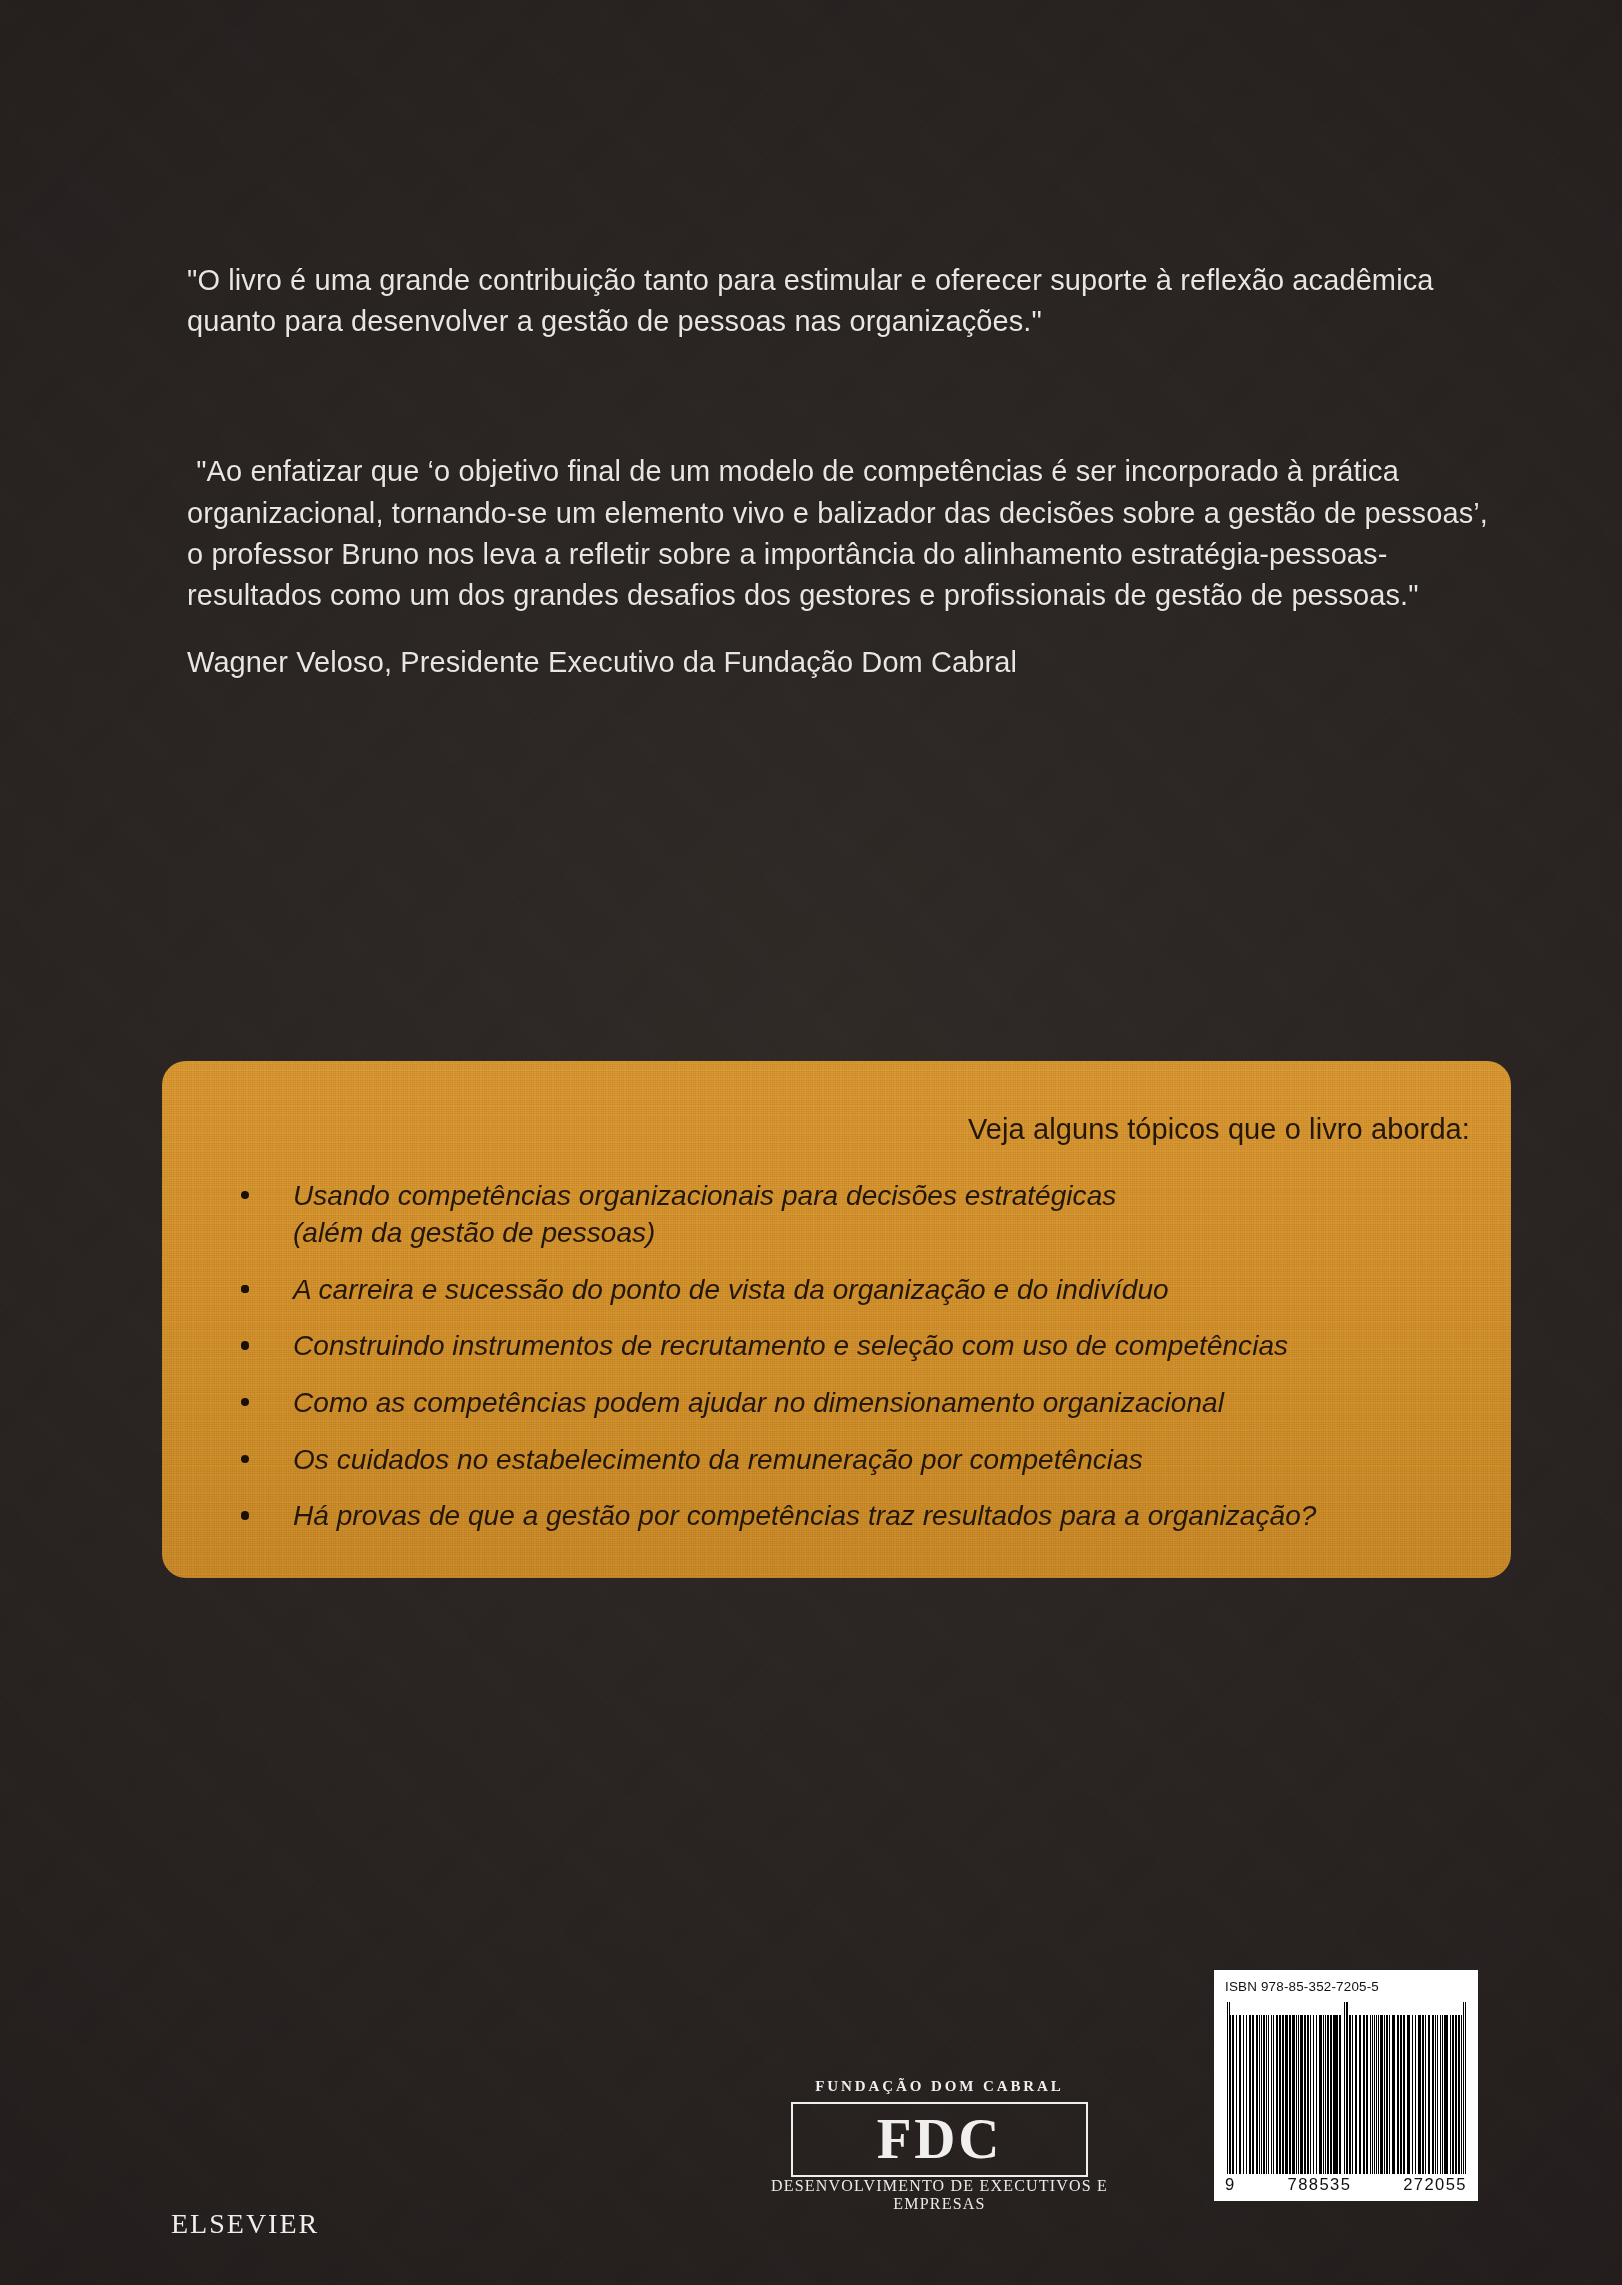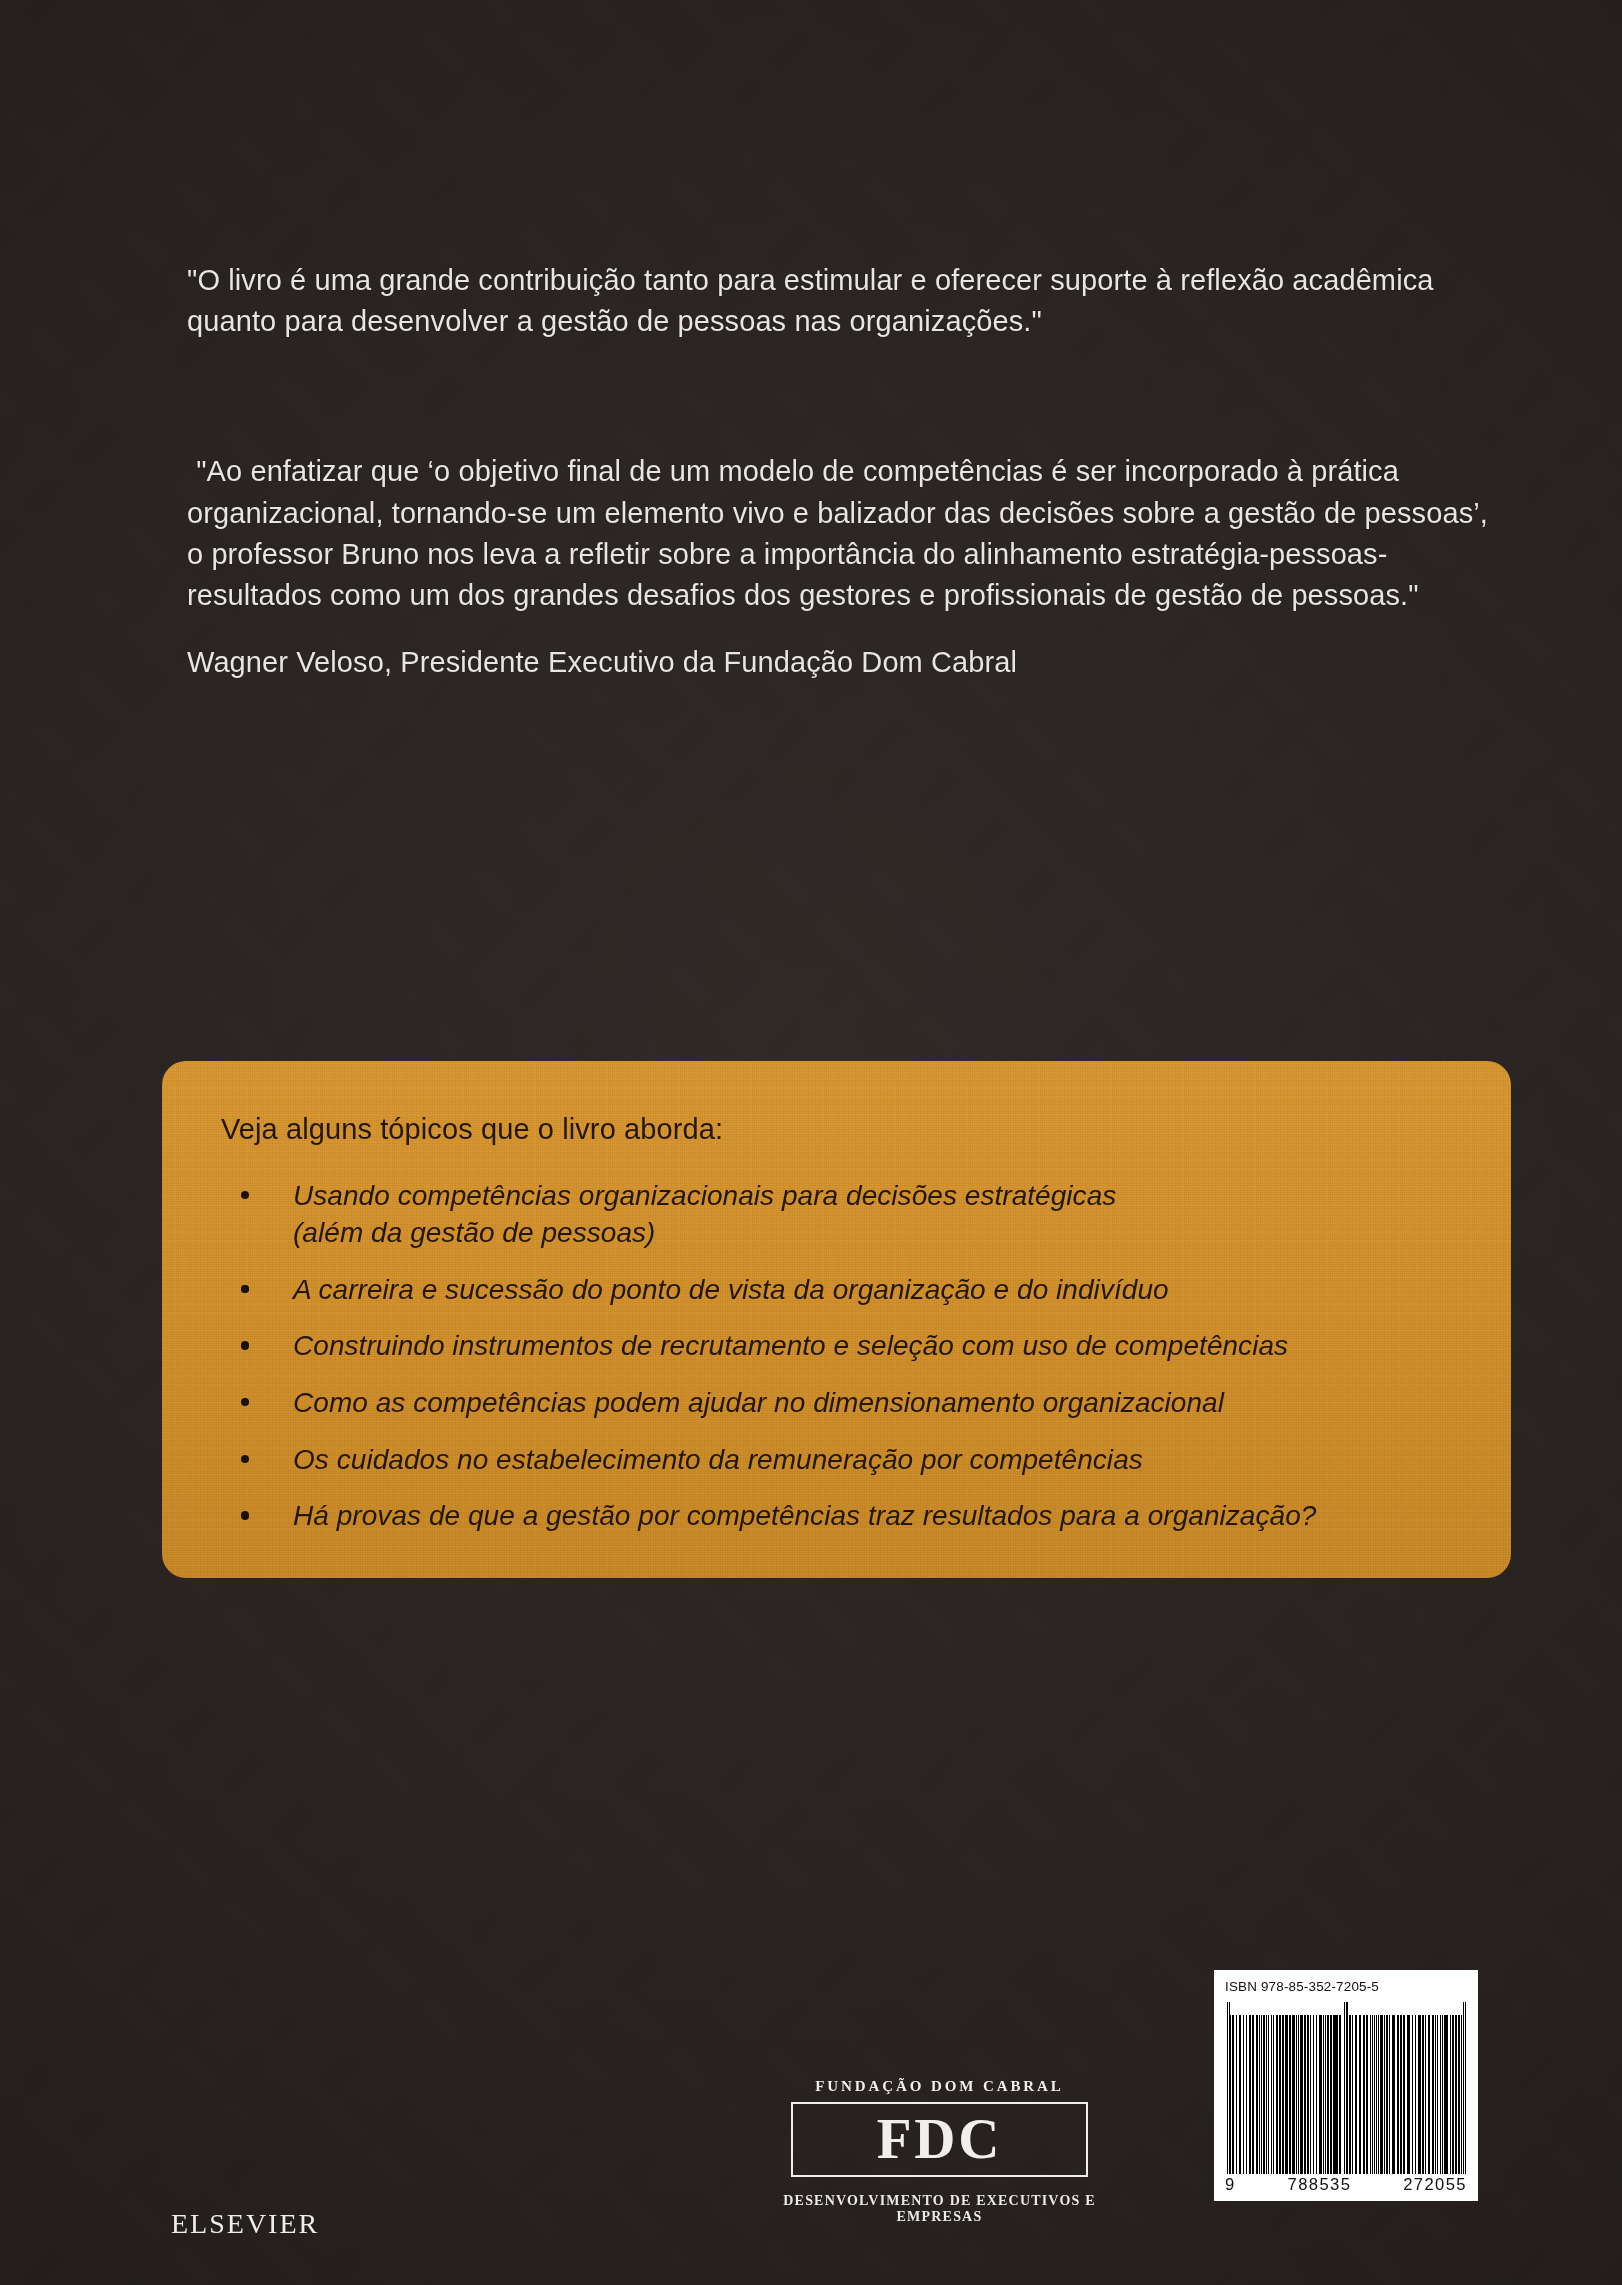--- a/index.html
+++ b/index.html
@@ -61,20 +61,21 @@
     border-radius: 24px;
     box-sizing: border-box;
     padding: 52px 41px 37px 59px;
   }
   .topics-heading {
     color: #231709;
     font-size: 29px;
     font-weight: normal;
     margin: 0 0 31px 0;
     letter-spacing: 0.1px;
+    text-align: right;
   }
   .topics-list {
     list-style: none;
     margin: 0;
     padding: 0;
   }
   .topic-item {
     position: relative;
     padding-left: 72px;
     color: #231709;
@@ -132,25 +133,25 @@
   .fdc-mark {
     color: #f0efed;
     font-size: 57px;
     font-weight: bold;
     letter-spacing: 2.8px;
     font-family: "Liberation Serif", serif;
     line-height: 1;
   }
   .fdc-bottom {
     color: #eceae8;
-    font-size: 14px;
+    font-size: 16px;
     letter-spacing: 1.2px;
-    font-weight: bold;
+    font-weight: normal;
     font-family: "Liberation Serif", serif;
-    margin-top: 16px;
+    margin-top: 0;
   }
 
   
   .barcode-block {
     position: absolute;
     left: 1214px;
     top: 1970px;
     width: 264px;
     background: #ffffff;
     padding: 7.4px 9.2px 5.5px 9.2px;

